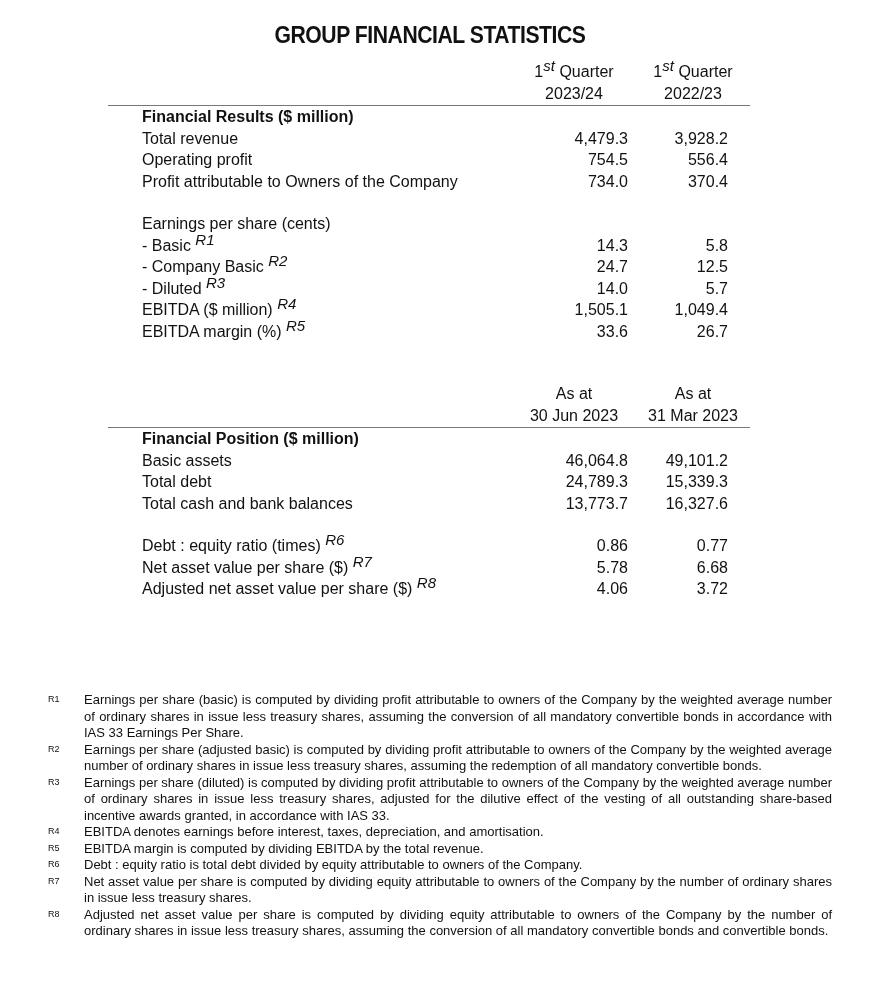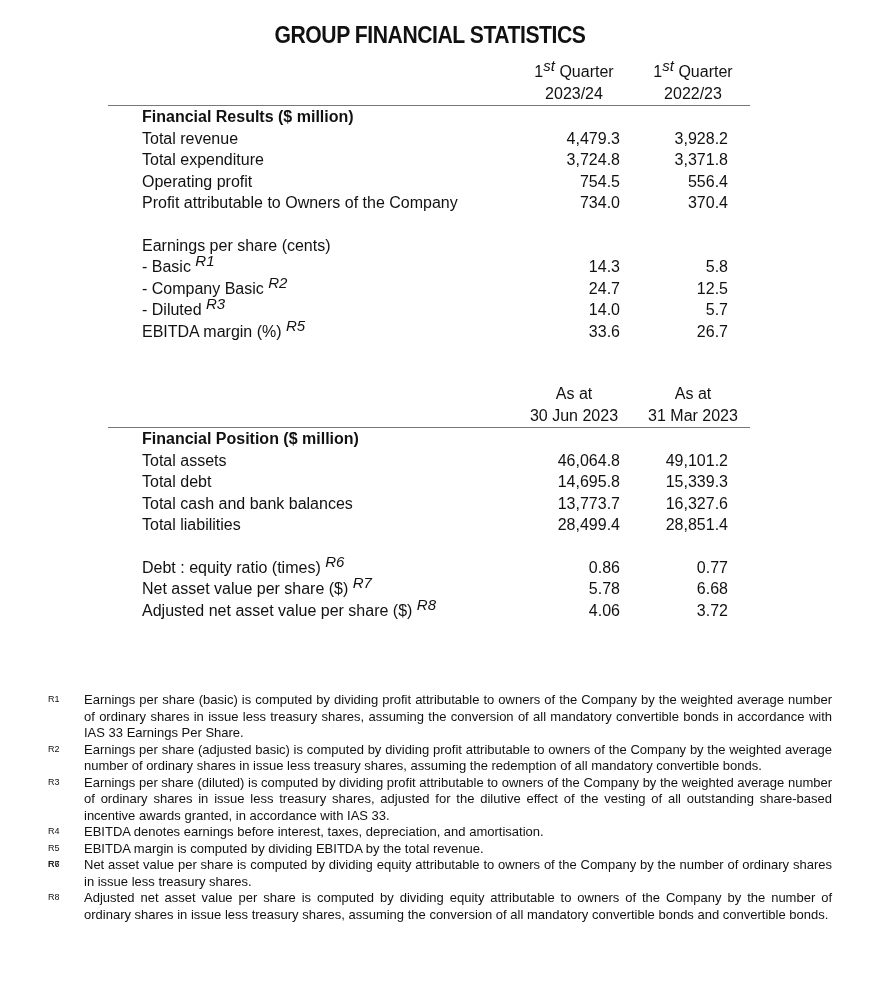--- a/index.html
+++ b/index.html
@@ -1,21 +1,21 @@
 <!DOCTYPE html>
 <html><head>
 <meta charset="utf-8">
 <style>
   html, body { margin: 0; padding: 0; background: #ffffff; }
   body { width: 882px; height: 1006px; position: relative; font-family: "Liberation Sans", sans-serif; color: #111; overflow: hidden; }
   .title { position: absolute; top: 22px; left: 0; width: 860px; text-align: center; font-size: 23px; font-weight: bold; letter-spacing: -0.5px; transform: scaleX(0.92); }
   .tbl { position: absolute; left: 118px; width: 632px; }
   .row { position: relative; height: 21.5px; font-size: 16px; line-height: 21.5px; white-space: nowrap; }
   .row .label { position: absolute; left: 0; margin-left: 24px; }
-  .row .v1 { position: absolute; right: 130px; }
+  .row .v1 { position: absolute; right: 122px; }
   .row .v2 { position: absolute; right: 22px; text-align: left; }
   .hdr { position: relative; height: 22px; font-size: 16px; line-height: 22px; }
   .hdr .c1 { position: absolute; left: 405px; width: 102px; text-align: center; }
   .hdr .c2 { position: absolute; left: 520px; width: 110px; text-align: center; }
   .rule { position: relative; left: -10px; width: 642px; height: 0; border-top: 1.5px solid #777; }
   .section-title { font-weight: bold; }
   sup { font-size: 15px; vertical-align: 6px; line-height: 0; font-style: italic; }
   .spacer { height: 21px; }
   .notes { position: absolute; left: 48px; top: 692px; width: 784px; font-size: 13px; line-height: 16.5px; }
   .note { position: relative; padding-left: 36px; text-align: justify; }
@@ -39,25 +39,20 @@
   <div class="row section-title">
       <span class="label">Financial Results ($ million)</span>
     </div>
 
   <div class="row">
       <span class="label">Total revenue</span>
       <span class="v1">4,479.3</span>
       <span class="v2">3,928.2</span>
     </div>
   <div class="row">
-      <span class="label">Total expenditure</span>
-      <span class="v1">3,724.8</span>
-      <span class="v2">3,371.8</span>
-    </div>
-  <div class="row">
       <span class="label">Operating profit</span>
       <span class="v1">754.5</span>
       <span class="v2">556.4</span>
     </div>
   <div class="row">
       <span class="label">Profit attributable to Owners of the Company</span>
       <span class="v1">734.0</span>
       <span class="v2">370.4</span>
     </div>
 
@@ -75,20 +70,25 @@
       <span class="label"><span>- Company Basic </span><sup>R2</sup></span>
       <span class="v1">24.7</span>
       <span class="v2">12.5</span>
     </div>
   <div class="row">
       <span class="label"><span>- Diluted </span><sup>R3</sup></span>
       <span class="v1">14.0</span>
       <span class="v2">5.7</span>
     </div>
   <div class="row">
+      <span class="label"><span>EBITDA ($ million) </span><sup>R4</sup></span>
+      <span class="v1">1,505.1</span>
+      <span class="v2">1,049.4</span>
+    </div>
+  <div class="row">
       <span class="label"><span>EBITDA margin (%) </span><sup>R5</sup></span>
       <span class="v1">33.6</span>
       <span class="v2">26.7</span>
     </div>
 </div>
 
 <div class="tbl" style="top:383px;">
   <div class="hdr">
     <span class="c1">As at</span>
     <span class="c2">As at</span>
@@ -96,38 +96,33 @@
   <div class="hdr">
     <span class="c1">30 Jun 2023</span>
     <span class="c2">31 Mar 2023</span>
   </div>
   <div class="rule"></div>
   <div class="row section-title">
       <span class="label">Financial Position ($ million)</span>
     </div>
 
   <div class="row">
-      <span class="label">Total assets</span>
+      <span class="label">Basic assets</span>
       <span class="v1">46,064.8</span>
       <span class="v2">49,101.2</span>
     </div>
   <div class="row">
       <span class="label">Total debt</span>
-      <span class="v1">14,695.8</span>
+      <span class="v1">24,789.3</span>
       <span class="v2">15,339.3</span>
     </div>
   <div class="row">
       <span class="label">Total cash and bank balances</span>
       <span class="v1">13,773.7</span>
       <span class="v2">16,327.6</span>
-    </div>
-  <div class="row">
-      <span class="label">Total liabilities</span>
-      <span class="v1">28,499.4</span>
-      <span class="v2">28,851.4</span>
     </div>
 
   <div class="spacer"></div>
 
   <div class="row">
       <span class="label"><span>Debt : equity ratio (times) </span><sup>R6</sup></span>
       <span class="v1">0.86</span>
       <span class="v2">0.77</span>
     </div>
   <div class="row">
@@ -141,16 +136,16 @@
       <span class="v2">3.72</span>
     </div>
 </div>
 
 <div class="notes">
   <div class="note"><span class="ref">R1</span><span>Earnings per share (basic) is computed by dividing profit attributable to owners of the Company by the weighted average number of ordinary shares in issue less treasury shares, assuming the conversion of all mandatory convertible bonds in accordance with IAS 33 Earnings Per Share.</span></div>
   <div class="note"><span class="ref">R2</span><span>Earnings per share (adjusted basic) is computed by dividing profit attributable to owners of the Company by the weighted average number of ordinary shares in issue less treasury shares, assuming the redemption of all mandatory convertible bonds.</span></div>
   <div class="note"><span class="ref">R3</span><span>Earnings per share (diluted) is computed by dividing profit attributable to owners of the Company by the weighted average number of ordinary shares in issue less treasury shares, adjusted for the dilutive effect of the vesting of all outstanding share-based incentive awards granted, in accordance with IAS 33.</span></div>
   <div class="note"><span class="ref">R4</span><span>EBITDA denotes earnings before interest, taxes, depreciation, and amortisation.</span></div>
   <div class="note"><span class="ref">R5</span><span>EBITDA margin is computed by dividing EBITDA by the total revenue.</span></div>
-  <div class="note"><span class="ref">R6</span></div>
+  <div class="note"><span class="ref">R6</span><span>Debt : equity ratio is total debt divided by equity attributable to owners of the Company.</span></div>
   <div class="note"><span class="ref">R7</span><span>Net asset value per share is computed by dividing equity attributable to owners of the Company by the number of ordinary shares in issue less treasury shares.</span></div>
   <div class="note"><span class="ref">R8</span><span>Adjusted net asset value per share is computed by dividing equity attributable to owners of the Company by the number of ordinary shares in issue less treasury shares, assuming the conversion of all mandatory convertible bonds and convertible bonds.</span></div>
 </div>
 
 </body></html>

